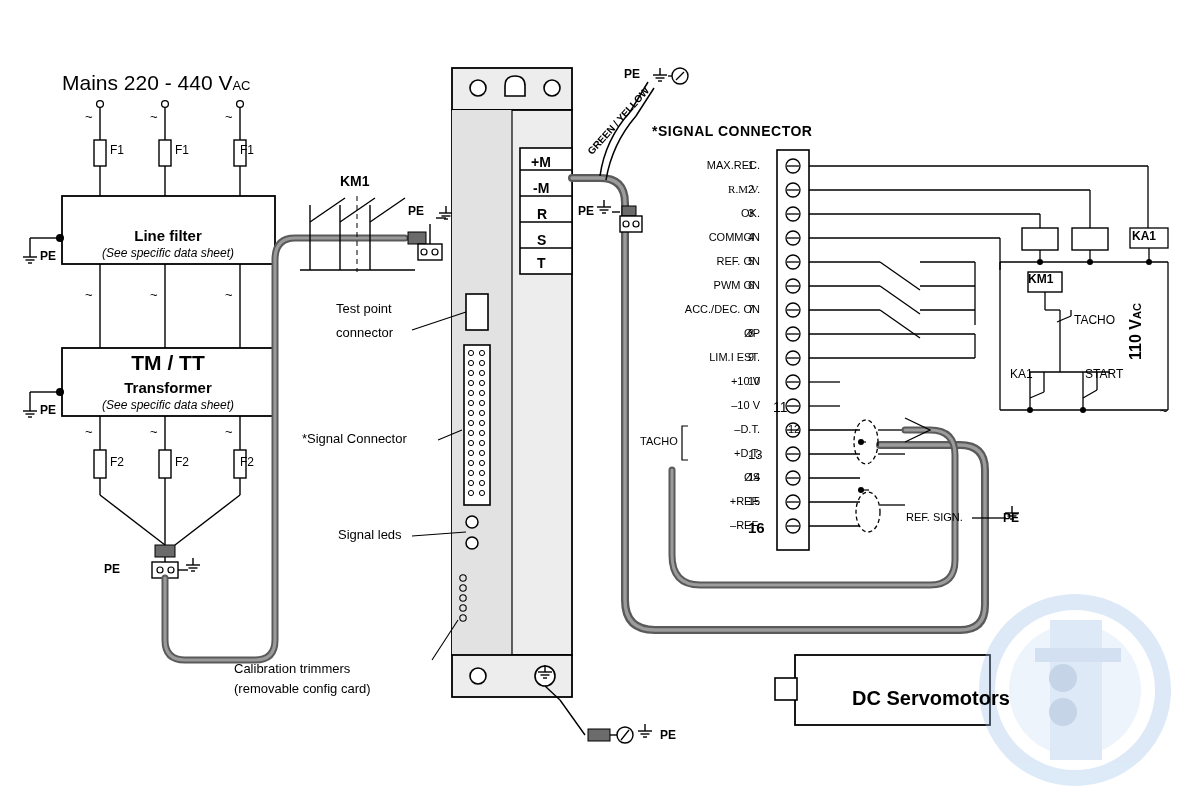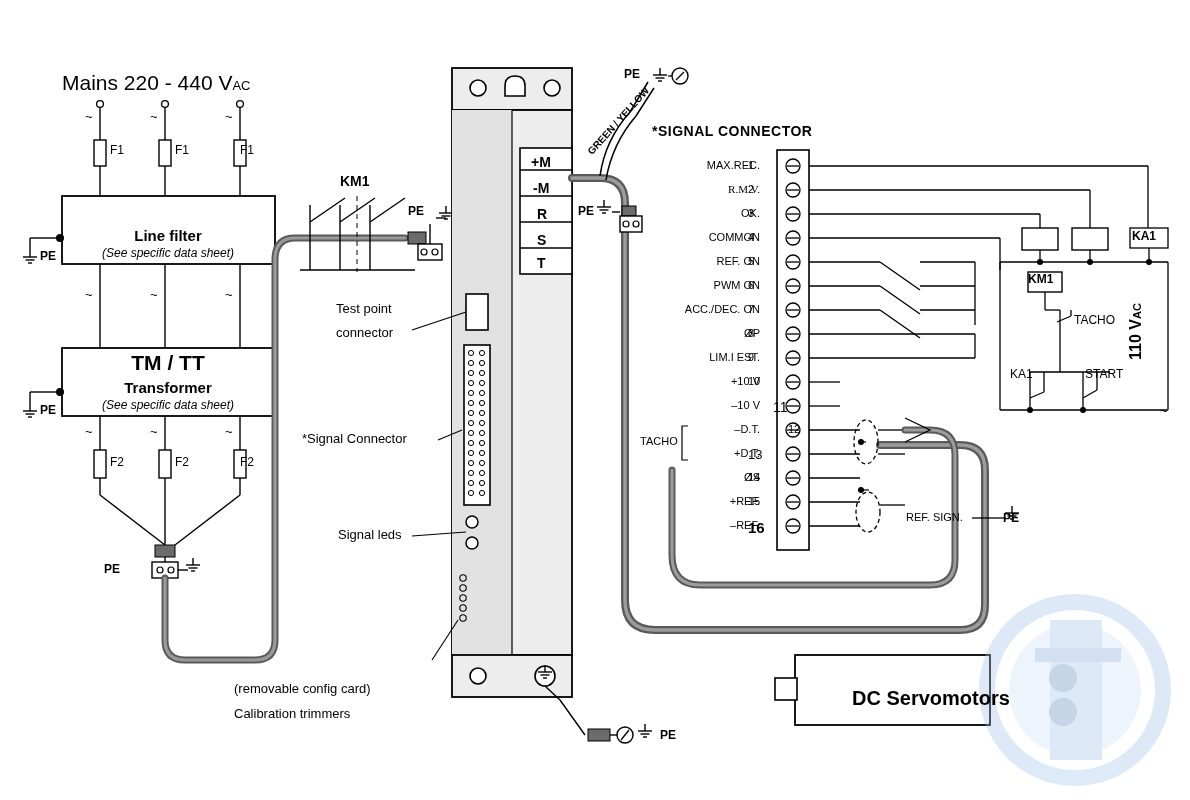--- a/index.html
+++ b/index.html
@@ -432,21 +432,21 @@
 <div class="lbl bold" style="left:537px;top:207px;font-size:14px;">R</div>
 <div class="lbl bold" style="left:537px;top:233px;font-size:14px;">S</div>
 <div class="lbl bold" style="left:537px;top:256px;font-size:14px;">T</div>
 
 <div class="lbl bold" style="left:586px;top:150px;font-size:10px;transform:rotate(-48deg);transform-origin:0 0;">GREEN / YELLOW</div>
 
 <div class="lbl" style="left:336px;top:302px;font-size:13px;">Test point</div>
 <div class="lbl" style="left:336px;top:326px;font-size:13px;">connector</div>
 <div class="lbl" style="left:302px;top:432px;font-size:13px;">*Signal Connector</div>
 <div class="lbl" style="left:338px;top:528px;font-size:13px;">Signal leds</div>
-<div class="lbl" style="left:234px;top:662px;font-size:13px;margin-top:45px;">Calibration trimmers</div>
+<div class="lbl" style="left:234px;top:662px;font-size:13px;">Calibration trimmers</div>
 <div class="lbl" style="left:234px;top:682px;font-size:13px;">(removable config card)</div>
 
 <div class="lbl bold" style="left:652px;top:124px;font-size:14px;letter-spacing:0.5px;">*SIGNAL   CONNECTOR</div>
 
 <div id="pins">
     <div class="lbl" style="left: 760px; top: 160px; font-size: 11px; text-align: left; transform: translateX(-100%);">MAX.REC.</div>
     <div class="lbl" style="left: 748px; top: 160px; font-size: 11px;">1</div>
     <div class="lbl" style="left: 760px; top: 184px; font-size: 11px; text-align: right; transform: translateX(-100%); font-family: Liberation Serif, serif;">R.M.V.</div>
     <div class="lbl" style="left: 748px; top: 184px; font-size: 11px;">2</div>
     <div class="lbl" style="left: 760px; top: 208px; font-size: 11px; transform: translateX(-100%);">OK.</div>

